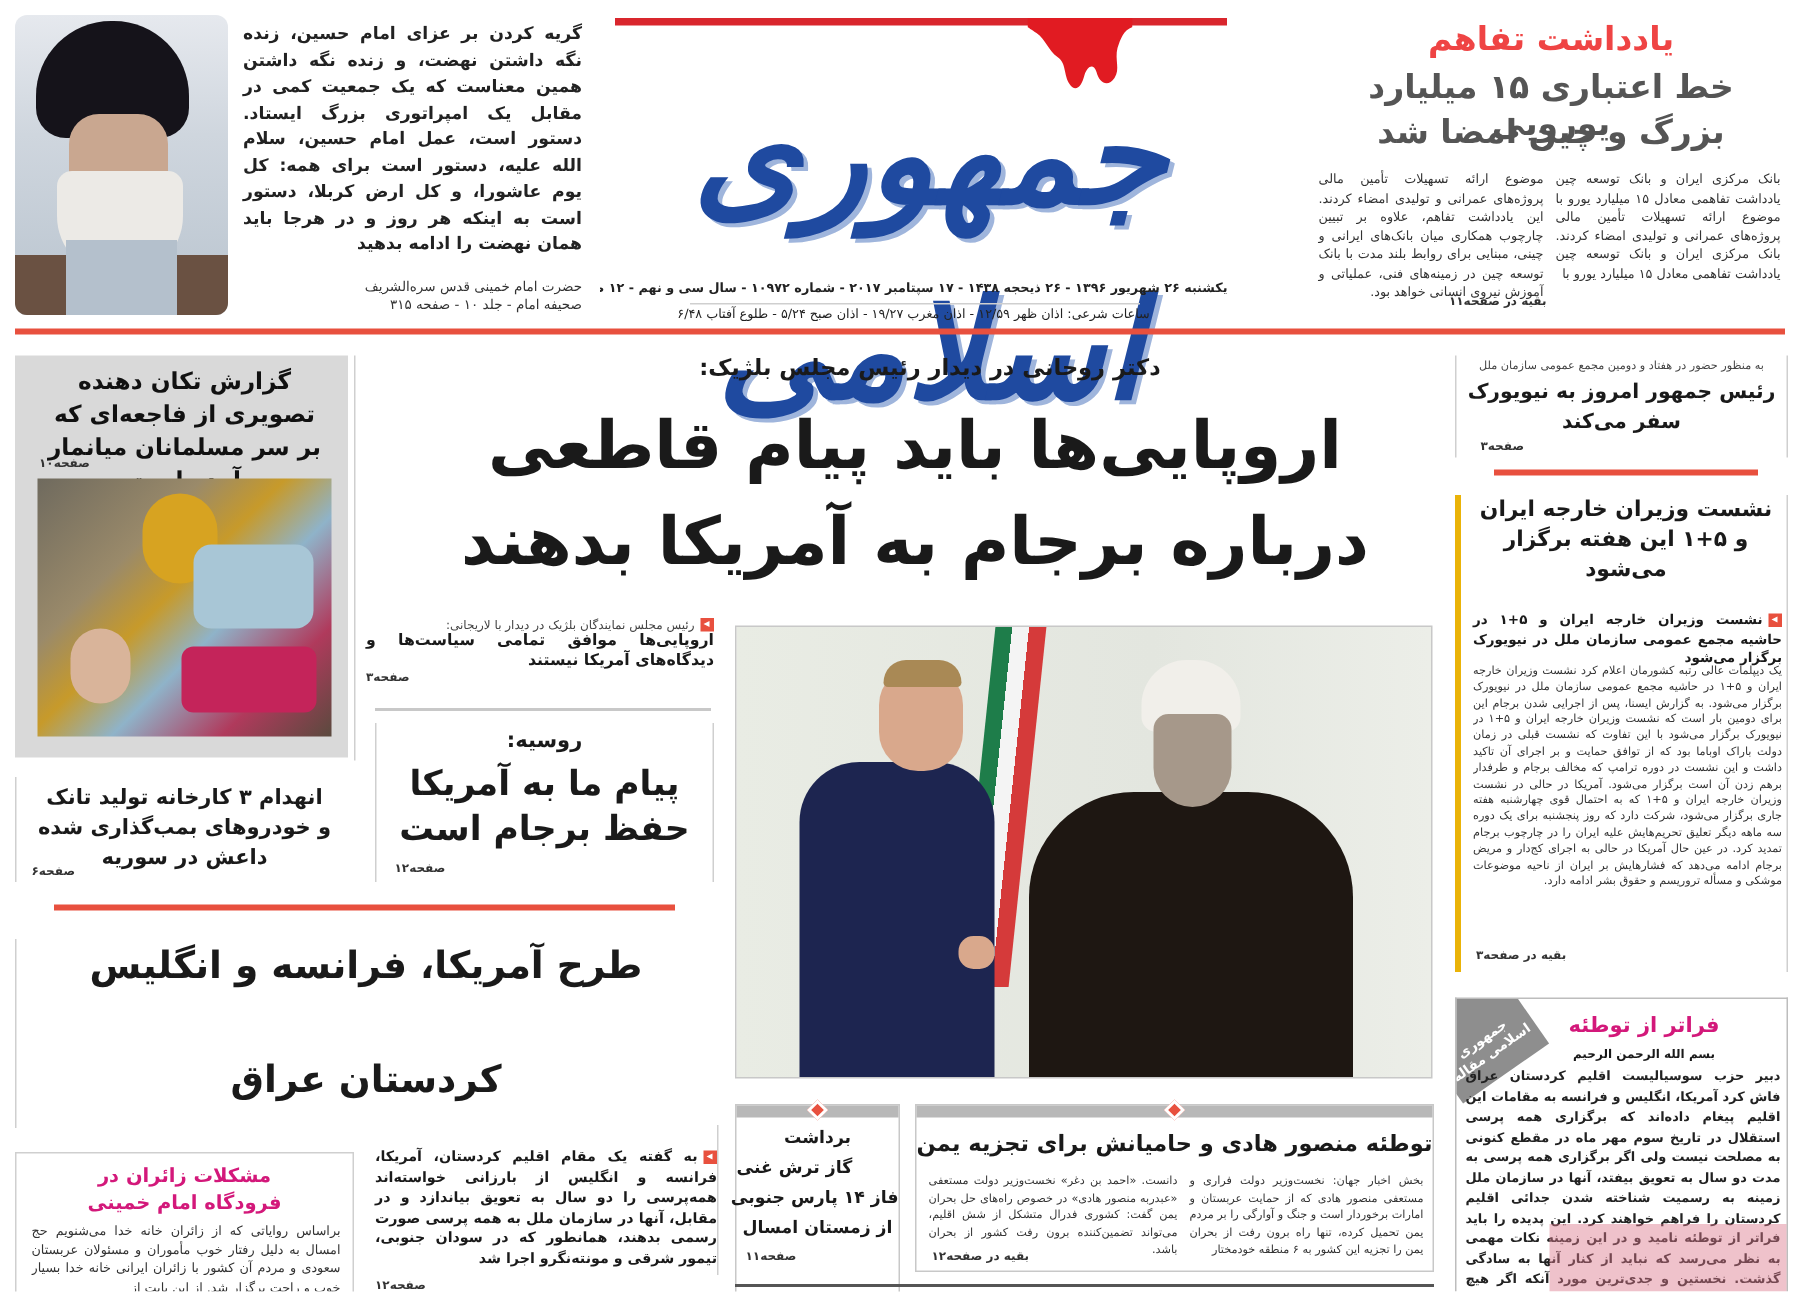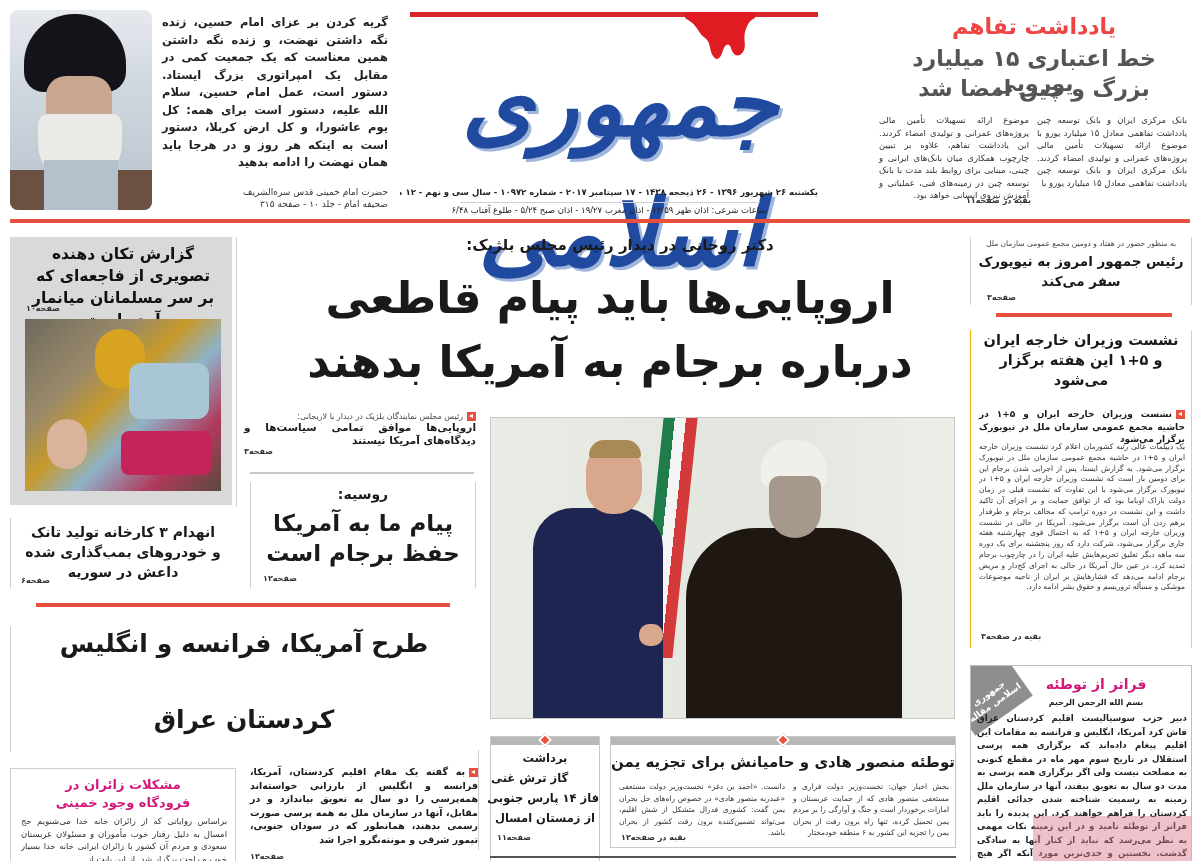--- a/index.html
+++ b/index.html
@@ -111,21 +111,21 @@
 </div>
 
 <div class="abs rtl" style="left:250px;top:765px;width:228px;">
   <div style="font-size:9.5px;line-height:13.5px;font-weight:bold;text-align:justify;"><span class="marker"></span><span>به گفته یک مقام اقلیم کردستان، آمریکا، فرانسه و انگلیس از بارزانی خواسته‌اند همه‌پرسی را دو سال به تعویق بیاندازد و در مقابل، آنها در سازمان ملل به همه پرسی صورت رسمی بدهند، همانطور که در سودان جنوبی، تیمور شرقی و مونته‌نگرو اجرا شد</span></div>
   <div class="pageref" style="text-align:left;margin-top:6px;">صفحه۱۲</div>
 </div>
 <div class="vline" style="left:478px;top:750px;height:100px;"></div>
 
 <div class="abs" style="left:10px;top:768px;width:226px;height:113px;border:1px solid #cfcfcf;border-bottom:none;">
   <div class="rtl ctr" style="position:absolute;left:0;top:8px;width:224px;font-size:13px;font-weight:bold;color:#d3187a;text-align:center;">مشکلات زائران در</div>
-  <div class="rtl ctr" style="position:absolute;left:0;top:26px;width:224px;font-size:13px;font-weight:bold;color:#d3187a;text-align:center;">فرودگاه وجود خمینی</div>
+  <div class="rtl ctr" style="position:absolute;left:0;top:26px;width:224px;font-size:13px;font-weight:bold;color:#d3187a;text-align:center;">فرودگاه امام خمینی</div>
   <div class="rtl small" style="position:absolute;left:10px;top:46px;width:206px;font-size:8.5px;line-height:12.5px;text-align:justify;overflow:hidden;height:46px;">براساس روایاتی که از زائران خانه خدا می‌شنویم حج امسال به دلیل رفتار خوب مأموران و مسئولان عربستان سعودی و مردم آن کشور با زائران ایرانی خانه خدا بسیار خوب و راحت برگزار شد. از این بابت از</div>
 </div>
 
 <div class="abs" style="left:490px;top:736px;width:110px;height:128px;border:1px solid #c8c8c8;">
   <div class="ornbar" style="left:0;top:0;width:108px;">
       <span class="dia"></span>
     </div>
   <div class="rtl ctr" style="position:absolute;left:0;top:14px;width:108px;font-size:11.5px;font-weight:bold;text-align:center;">برداشت</div>
   <div class="rtl ctr" style="position:absolute;left:0;top:34px;width:108px;font-size:11.5px;font-weight:bold;text-align:left;">گاز ترش غنی</div>
   <div class="rtl ctr" style="position:absolute;left:0;top:54px;width:108px;font-size:11.5px;font-weight:bold;text-align:center;white-space:nowrap;">فاز ۱۴ پارس جنوبی</div>
@@ -145,21 +145,21 @@
 <div style="position:absolute;left:490px;top:856px;width:466px;height:2px;background:#555;"></div>
 
 <div class="abs" style="left:970px;top:237px;width:222px;height:68px;border-left:1px solid #cfcfcf;border-right:1px solid #cfcfcf;">
   <div class="rtl ctr" style="position:absolute;left:0;top:2px;width:220px;font-size:7.5px;color:#444;text-align:center;white-space:nowrap;">به منظور حضور در هفتاد و دومین مجمع عمومی سازمان ملل</div>
   <div class="rtl ctr" style="position:absolute;left:0;top:16px;width:220px;font-size:13.5px;font-weight:bold;text-align:center;">رئیس جمهور امروز به نیویورک</div>
   <div class="rtl ctr" style="position:absolute;left:0;top:36px;width:220px;font-size:13.5px;font-weight:bold;text-align:center;">سفر می‌کند</div>
   <div class="pageref" style="position:absolute;left:16px;top:56px;">صفحه۳</div>
 </div>
 <div class="redbar" style="left:996px;top:313px;width:176px;"></div>
 
-<div class="abs" style="left:970px;top:330px;width:222px;height:318px;border-left:1px solid #eab308;border-right:1px solid #cfcfcf;">
+<div class="abs" style="left:970px;top:330px;width:222px;height:318px;border-left:4px solid #eab308;border-right:1px solid #cfcfcf;">
   <div class="rtl ctr" style="position:absolute;left:0;top:2px;width:220px;font-size:14.5px;font-weight:bold;text-align:center;">نشست وزیران خارجه ایران</div>
   <div class="rtl ctr" style="position:absolute;left:0;top:22px;width:220px;font-size:14.5px;font-weight:bold;text-align:center;">و ۵+۱ این هفته برگزار</div>
   <div class="rtl ctr" style="position:absolute;left:0;top:42px;width:220px;font-size:14.5px;font-weight:bold;text-align:center;">می‌شود</div>
   <div class="rtl" style="position:absolute;left:8px;top:78px;width:206px;font-size:9px;line-height:12.5px;font-weight:bold;text-align:justify;"><span class="marker"></span><span>نشست وزیران خارجه ایران و ۵+۱ در حاشیه مجمع عمومی سازمان ملل در نیویورک برگزار می‌شود</span></div>
   <div class="rtl small" style="position:absolute;left:8px;top:112px;width:206px;font-size:7.5px;line-height:10.8px;text-align:justify;height:188px;overflow:hidden;">یک دیپلمات عالی رتبه کشورمان اعلام کرد نشست وزیران خارجه ایران و ۵+۱ در حاشیه مجمع عمومی سازمان ملل در نیویورک برگزار می‌شود. به گزارش ایسنا، پس از اجرایی شدن برجام این برای دومین بار است که نشست وزیران خارجه ایران و ۵+۱ در نیویورک برگزار می‌شود با این تفاوت که نشست قبلی در زمان دولت باراک اوباما بود که از توافق حمایت و بر اجرای آن تاکید داشت و این نشست در دوره ترامپ که مخالف برجام و طرفدار برهم زدن آن است برگزار می‌شود. آمریکا در حالی در نشست وزیران خارجه ایران و ۵+۱ که به احتمال قوی چهارشنبه هفته جاری برگزار می‌شود، شرکت دارد که روز پنجشنبه برای یک دوره سه ماهه دیگر تعلیق تحریم‌هایش علیه ایران را در چارچوب برجام تمدید کرد. در عین حال آمریکا در حالی به اجرای کج‌دار و مریض برجام ادامه می‌دهد که فشارهایش بر ایران از ناحیه موضوعات موشکی و مسأله تروریسم و حقوق بشر ادامه دارد.</div>
   <div class="pageref" style="position:absolute;left:10px;top:302px;">بقیه در صفحه۳</div>
 </div>
 
 <div class="abs" style="left:970px;top:665px;width:222px;height:196px;border:1px solid #bdbdbd;border-bottom:none;background:#fff;overflow:hidden;">
   <div style="position:absolute;left:-22px;top:-14px;width:70px;height:70px;background:#8e8e8e;transform:rotate(-35deg);color:#fff;font-size:9px;font-weight:bold;text-align:center;padding-top:38px;line-height:11px;direction:rtl;"><span>جمهوری اسلامی مقاله</span></div>

